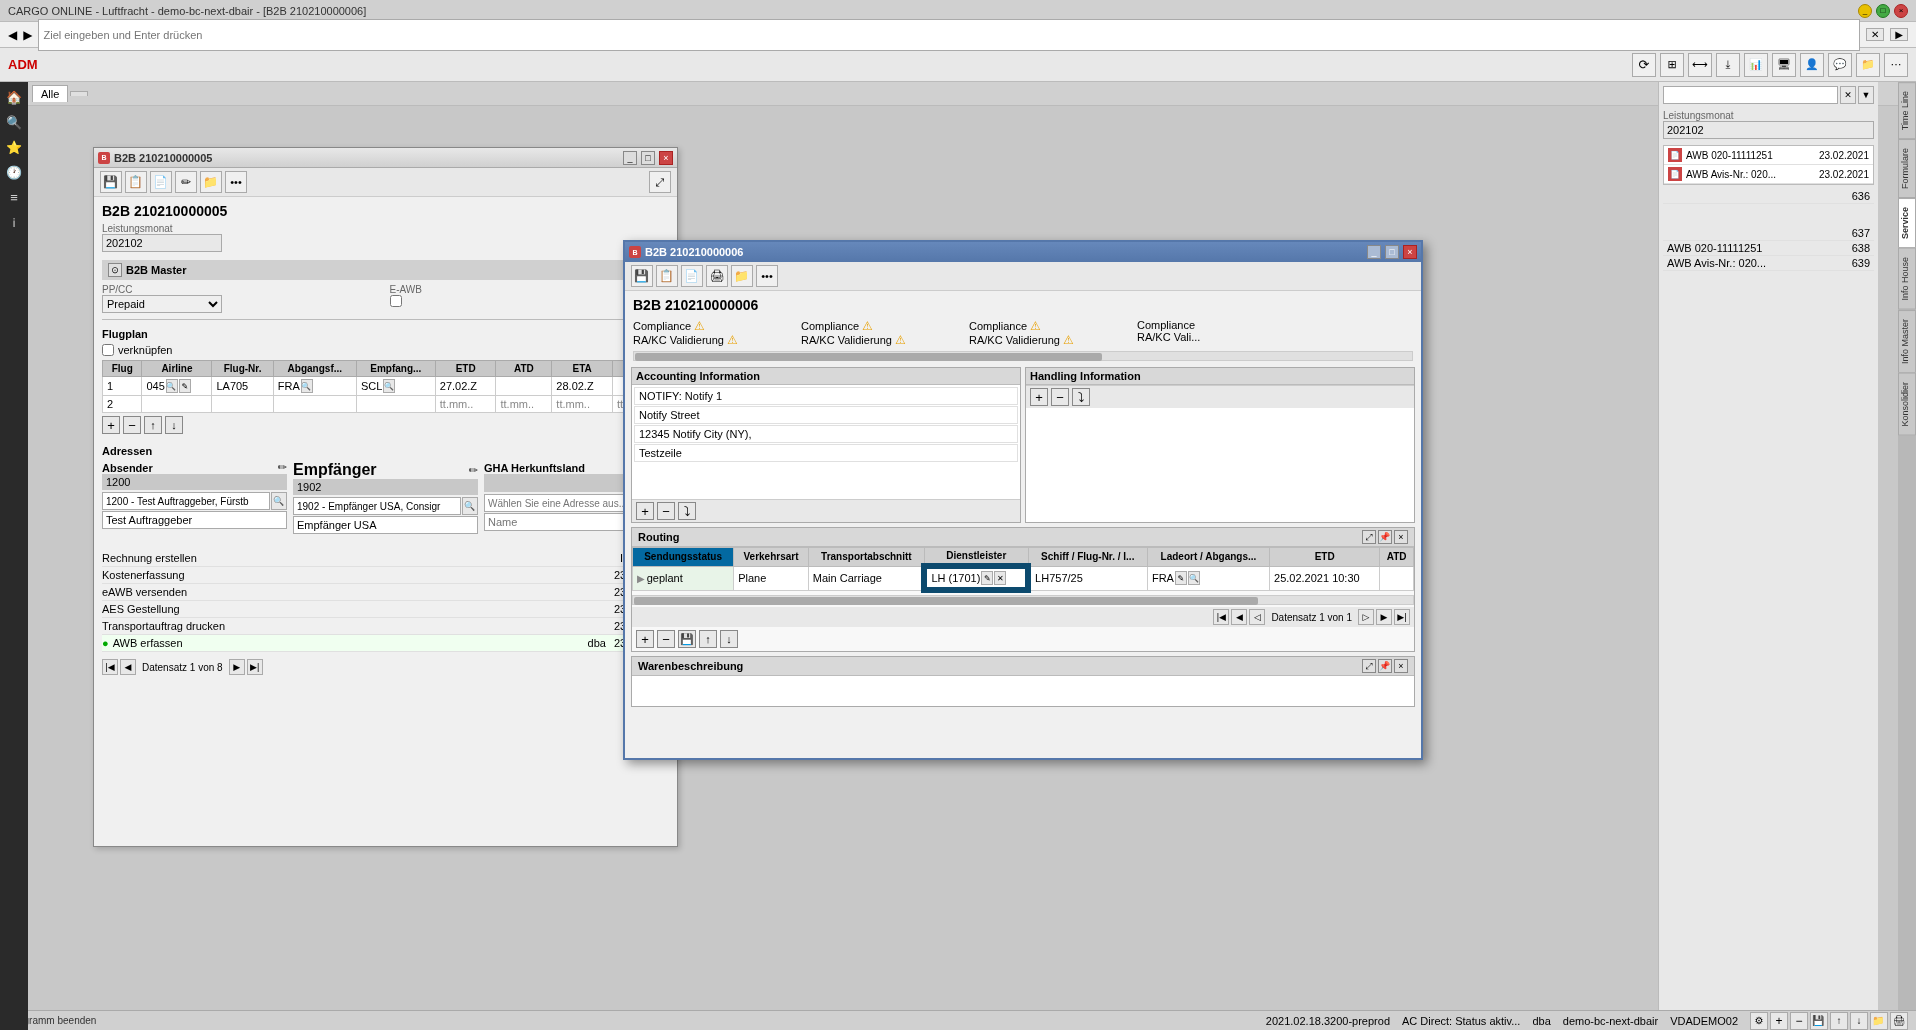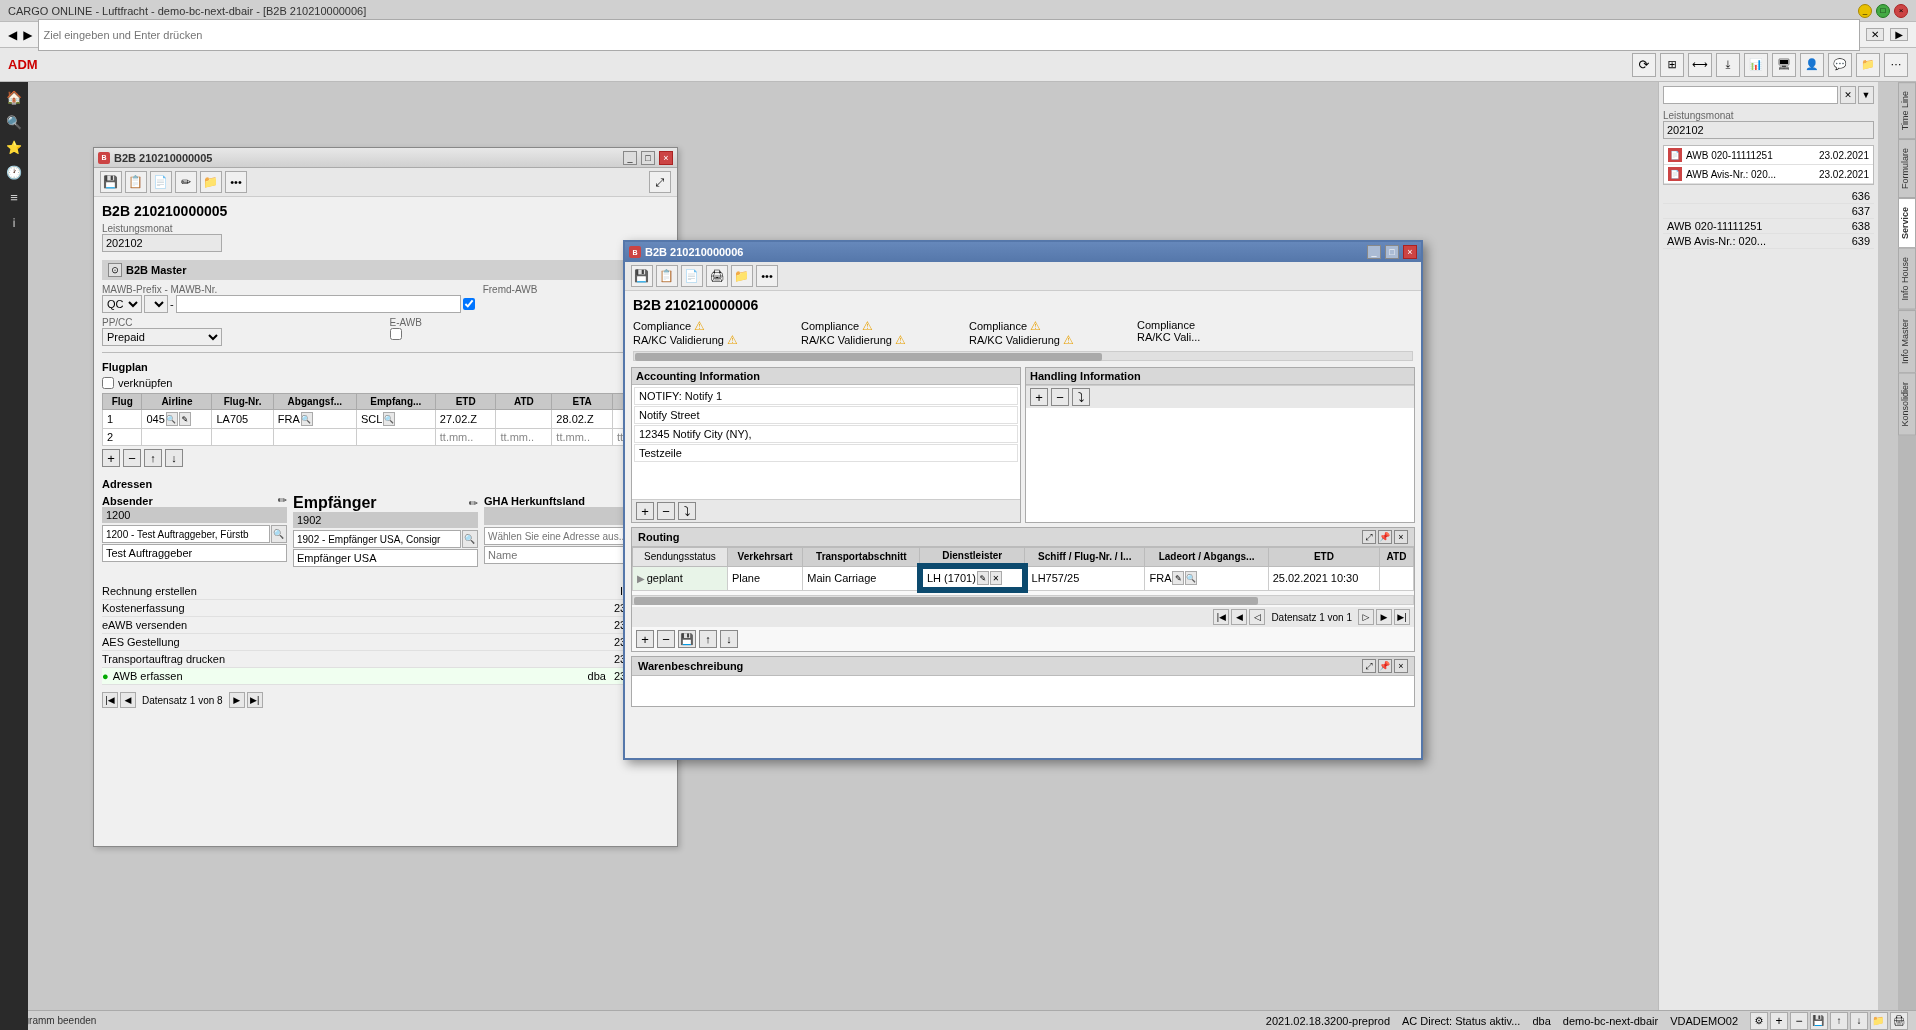--- a/index.html
+++ b/index.html
@@ -57,20 +57,24 @@
     <div style="width:22px;height:22px;display:flex;align-items:center;justify-content:center;color:#ccc;cursor:pointer;font-size:13px;">🏠</div>
     <div style="width:22px;height:22px;display:flex;align-items:center;justify-content:center;color:#ccc;cursor:pointer;font-size:13px;">🔍</div>
     <div style="width:22px;height:22px;display:flex;align-items:center;justify-content:center;color:#ccc;cursor:pointer;font-size:13px;">⭐</div>
     <div style="width:22px;height:22px;display:flex;align-items:center;justify-content:center;color:#ccc;cursor:pointer;font-size:13px;">🕐</div>
     <div style="width:22px;height:22px;display:flex;align-items:center;justify-content:center;color:#ccc;cursor:pointer;font-size:13px;">≡</div>
     <div style="width:22px;height:22px;display:flex;align-items:center;justify-content:center;color:#ccc;cursor:pointer;font-size:12px;">ℹ</div>
   </div>
 
   <div style="flex:1; background:#c8c8c8; position:relative; overflow:hidden;">
 
+    <div style="background:#d0d0d0; height:24px; display:flex; align-items:center; padding:0 4px; border-bottom:1px solid #bbb; gap:2px;">
+      <div style="background:#fff;border:1px solid #aaa;border-bottom:none;padding:2px 8px;font-size:11px;cursor:pointer;">Alle</div>
+      <div style="background:#e0e0e0;border:1px solid #aaa;border-bottom:none;padding:2px 8px;font-size:11px;cursor:pointer;"></div>
+    </div>
 
     <div class="b2b-window-1">
 
       <div style="background:linear-gradient(to bottom,#e8e8e8,#d0d0d0);border-bottom:1px solid #aaa;height:20px;display:flex;align-items:center;padding:0 4px;gap:4px;">
         <div style="width:12px;height:12px;background:#cc4444;border-radius:2px;display:flex;align-items:center;justify-content:center;color:white;font-size:7px;font-weight:bold;">B</div>
         <span style="flex:1;font-size:11px;font-weight:bold;color:#333;">B2B 210210000005</span>
         <button style="width:14px;height:14px;border:1px solid #888;background:#ddd;cursor:pointer;font-size:9px;display:flex;align-items:center;justify-content:center;">_</button>
         <button style="width:14px;height:14px;border:1px solid #888;background:#ddd;cursor:pointer;font-size:9px;display:flex;align-items:center;justify-content:center;">□</button>
         <button style="width:14px;height:14px;border:1px solid #aa2222;background:#cc4444;cursor:pointer;font-size:9px;color:white;display:flex;align-items:center;justify-content:center;">×</button>
       </div>
@@ -96,35 +100,20 @@
           <div style="font-size:10px;color:#666;">Leistungsmonat</div>
           <input style="border: 1px solid rgb(170, 170, 170); background: rgb(232, 232, 232); height: 18px; padding: 0px 3px; font-size: 11px; width: 120px;" value="202102">
         </div>
 
         <div style="margin-bottom:8px;">
           <div style="background:#d0d0d0;padding:3px 6px;font-weight:bold;font-size:11px;display:flex;align-items:center;gap:4px;margin-bottom:4px;">
             <button style="width:14px;height:14px;border:1px solid #888;background:#e0e0e0;cursor:pointer;font-size:9px;">⊙</button>
             <span>B2B Master</span>
           </div>
 
-          <div style="display:flex;gap:8px;margin-bottom:4px;">
-            <div style="flex:2;">
-              <div style="font-size:10px;color:#666;">MAWB-Prefix - MAWB-Nr.</div>
-              <div style="display:flex;gap:2px;align-items:center;">
-                <select style="width:40px;height:18px;border:1px solid #aaa;font-size:11px;"><option>QC</option></select>
-                <select style="width:24px;height:18px;border:1px solid #aaa;font-size:11px;"></select>
-                <span style="font-size:11px;">-</span>
-                <input style="flex: 1 1 0%; height: 18px; border: 1px solid rgb(170, 170, 170); padding: 0px 3px; font-size: 11px;">
-                <input type="checkbox" checked="" style="width: 12px; height: 12px;">
-              </div>
-            </div>
-            <div style="flex:1;">
-              <div style="font-size:10px;color:#666;">Fremd-AWB</div>
-            </div>
-          </div>
 
           <div style="display:flex;gap:8px;margin-bottom:4px;">
             <div style="flex:1;">
               <div style="font-size:10px;color:#666;">PP/CC</div>
               <select style="width:120px;height:18px;border:1px solid #aaa;font-size:11px;"><option>Prepaid</option></select>
             </div>
             <div style="flex:1;">
               <div style="font-size:10px;color:#666;">E-AWB</div>
               <input type="checkbox" style="width: 12px; height: 12px;">
             </div>
@@ -391,21 +380,21 @@
             <div style="display:flex;gap:2px;">
               <button style="width:14px;height:14px;border:1px solid #888;background:#e0e0e0;cursor:pointer;font-size:9px;display:flex;align-items:center;justify-content:center;">⤢</button>
               <button style="width:14px;height:14px;border:1px solid #888;background:#e0e0e0;cursor:pointer;font-size:9px;display:flex;align-items:center;justify-content:center;">📌</button>
               <button style="width:14px;height:14px;border:1px solid #888;background:#e0e0e0;cursor:pointer;font-size:9px;display:flex;align-items:center;justify-content:center;">×</button>
             </div>
           </div>
 
           <table style="width:100%;border-collapse:collapse;font-size:11px;">
             <thead>
               <tr>
-                <th style="background:#e5e5e5;border:1px solid #bbb;padding:2px 4px;font-size:10px;font-weight:normal;">Sendungsstatus</th>
+                <th style="background:#0369a1;border:1px solid #bbb;padding:2px 4px;font-size:10px;font-weight:bold;">Sendungsstatus</th>
                 <th style="background:#d0d0d0;border:1px solid #bbb;padding:2px 4px;font-size:10px;font-weight:bold;">Verkehrsart</th>
                 <th style="background:#d0d0d0;border:1px solid #bbb;padding:2px 4px;font-size:10px;font-weight:bold;">Transportabschnitt</th>
                 <th style="background:#d0d0d0;border:1px solid #bbb;padding:2px 4px;font-size:10px;font-weight:bold;">Dienstleister</th>
                 <th style="background:#d0d0d0;border:1px solid #bbb;padding:2px 4px;font-size:10px;font-weight:bold;">Schiff / Flug-Nr. / I...</th>
                 <th style="background:#d0d0d0;border:1px solid #bbb;padding:2px 4px;font-size:10px;font-weight:bold;margin-top:13px;">Ladeort / Abgangs...</th>
                 <th style="background:#d0d0d0;border:1px solid #bbb;padding:2px 4px;font-size:10px;font-weight:bold;">ETD</th>
                 <th style="background:#d0d0d0;border:1px solid #bbb;padding:2px 4px;font-size:10px;font-weight:bold;">ATD</th>
               </tr>
             </thead>
             <tbody>
@@ -502,21 +491,21 @@
             <span style="font-size:10px;">AWB Avis-Nr.: 020...</span>
             <span style="font-size:10px;margin-left:auto;">23.02.2021</span>
           </div>
         </div>
 
         <div style="font-size:10px;">
           <div style="display:flex;padding:1px 4px;border-bottom:1px solid #e0e0e0;">
             <span style="margin-left:auto;">636</span>
           </div>
           <div style="display:flex;padding:1px 4px;border-bottom:1px solid #e0e0e0;">
-            <span style="margin-left:auto;">637</span>
+            <span style="margin-left:auto;margin-top:22px;">637</span>
           </div>
           <div style="display:flex;padding:1px 4px;border-bottom:1px solid #e0e0e0;">
             <span>AWB 020-11111251</span>
             <span style="margin-left:auto;">638</span>
           </div>
           <div style="display:flex;padding:1px 4px;border-bottom:1px solid #e0e0e0;">
             <span>AWB Avis-Nr.: 020...</span>
             <span style="margin-left:auto;">639</span>
           </div>
         </div>

